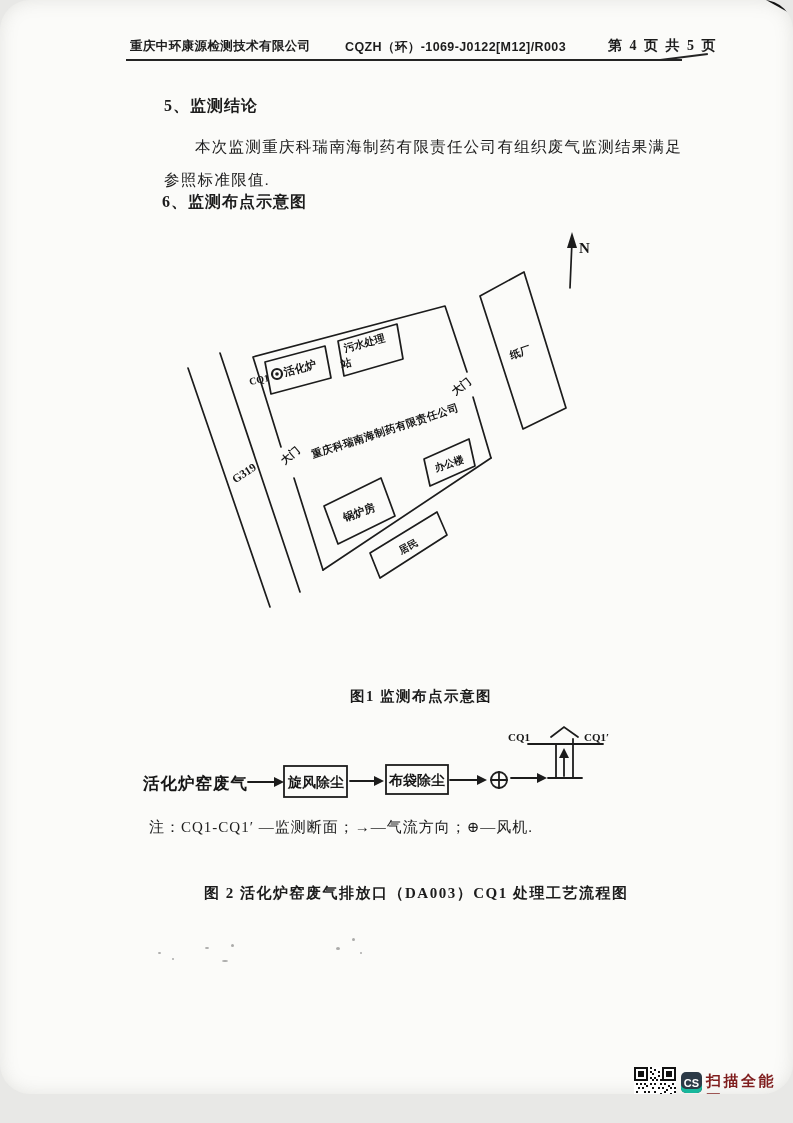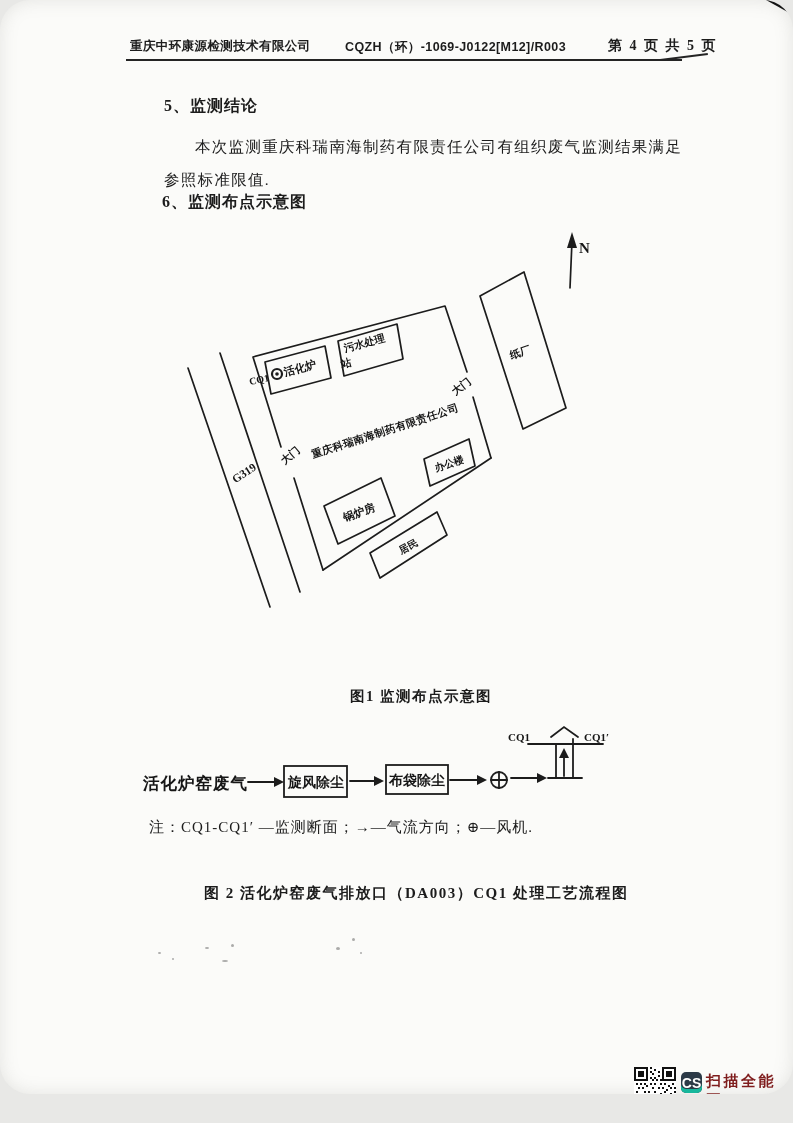--- a/index.html
+++ b/index.html
@@ -18,21 +18,21 @@
   .h-num{font-size:16px;font-weight:bold;letter-spacing:1px;}
   .body-line{font-size:15.5px;letter-spacing:1.3px;}
   .note-line{font-size:14.5px;letter-spacing:1px;}
   .cap{font-size:15px;font-weight:bold;letter-spacing:1.5px;}
   svg text{font-family:"Liberation Serif","DejaVu Serif",serif;fill:#161616;}
   .smudge{position:absolute;border-radius:50%;background:#4a4a4a;opacity:.45;filter:blur(.4px);}
   
   .qr{position:absolute;left:634px;top:1067px;width:42px;height:42px;}
   .cs-logo{position:absolute;left:681px;top:1072px;width:21px;height:21px;border-radius:5px;
     display:flex;align-items:center;justify-content:center;
-    font-family:"Liberation Sans","DejaVu Sans",sans-serif;font-weight:bold;font-size:14px;color:#fff;text-align:right;}
+    font-family:"Liberation Sans","DejaVu Sans",sans-serif;font-weight:bold;font-size:11px;color:#fff;text-align:right;}
   .wm-name{position:absolute;left:706px;top:1072px;font-family:"Liberation Sans","DejaVu Sans",sans-serif;
     font-size:15px;font-weight:bold;letter-spacing:2.5px;color:#7f1d1d;}
   .wm-slogan{position:absolute;left:683px;top:1095px;font-family:"Liberation Sans","DejaVu Sans",sans-serif;
     font-size:8.5px;letter-spacing:1.6px;color:#97a1a9;}
 </style>
 </head>
 <body>
 
 <div class="page">
 

